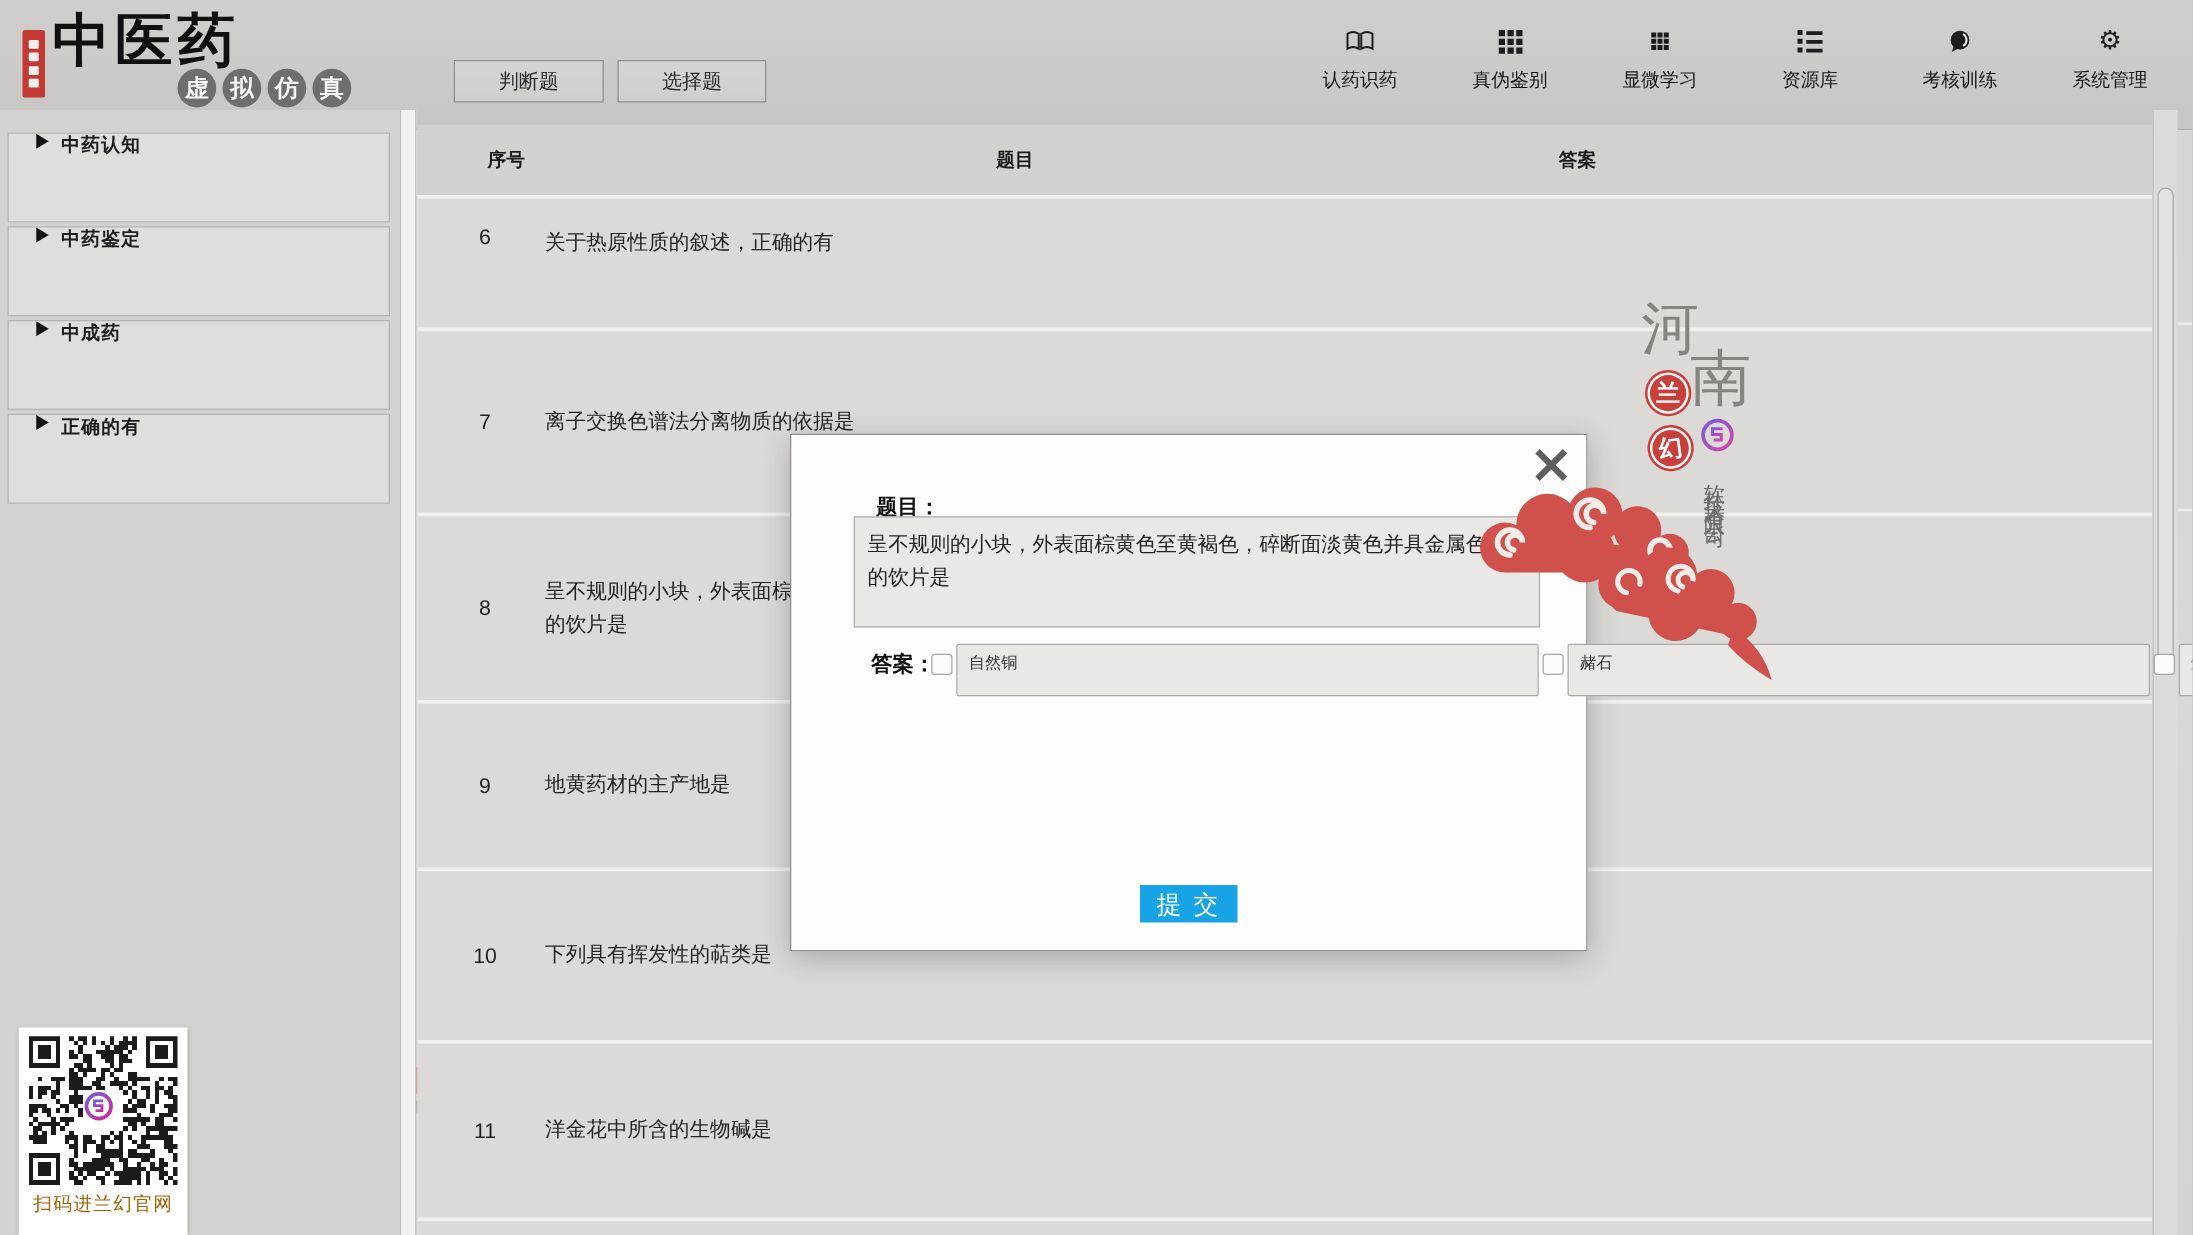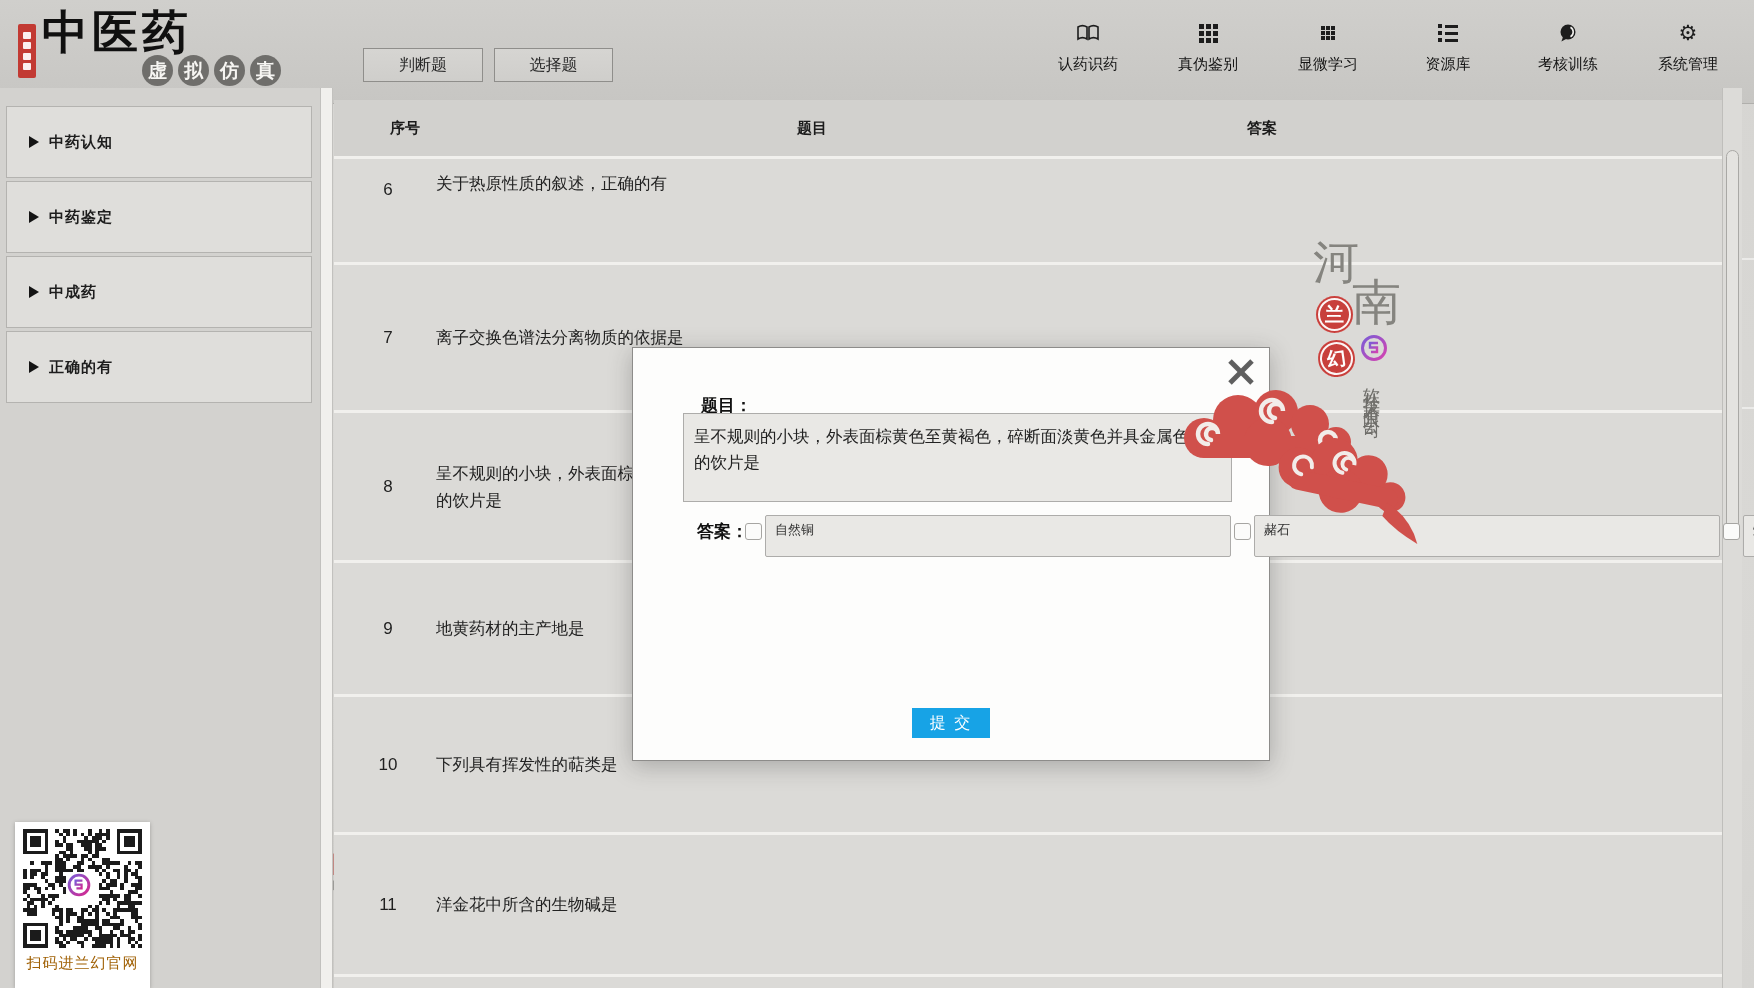--- a/index.html
+++ b/index.html
@@ -46,38 +46,38 @@
   .grid9.small{grid-template-columns:repeat(3,4px);grid-auto-rows:4px;gap:1px}
   .listic{display:flex;flex-direction:column;gap:3px}
   .listic span{display:flex;gap:3px;align-items:center}
   .listic i{width:4px;height:4px;background:#1d1d1d}
   .listic u{display:block;width:13px;height:3px;background:#1d1d1d}
   .gear{font-size:21px;line-height:20px;color:#1d1d1d}
 
   
   .sidebar{position:absolute;left:0;top:88px;width:320px;height:900px;background:#d3d2cf;padding-top:18px}
   .side-item{width:306px;height:72px;margin:0 0 3px 6px;background:#dfdedb;border:1px solid #b4b3b0;
-             display:flex;align-items:center;cursor:pointer}
+             display:flex;align-items:flex-start;cursor:pointer}
   .tri{width:0;height:0;border-left:10px solid #141414;border-top:6px solid transparent;
        border-bottom:6px solid transparent;margin:0 10px 0 22px}
   .side-item .lbl{font-size:15px;font-weight:700;color:#1d1d1d;letter-spacing:1px}
   .side-scroll{position:absolute;left:320px;top:88px;width:13px;height:900px;background:#f1f0ed;
                border-left:1px solid #c2c1be;border-right:1px solid #c2c1be}
 
   
   .thead{position:absolute;left:334px;top:100px;width:1388px;height:56px;background:#d2d1ce}
   .thead .h{position:absolute;top:50%;transform:translateY(-50%);font-size:15px;font-weight:700;color:#1b1b1b}
   .h-no{left:56px}.h-q{left:463px}.h-a{left:913px}
   .rows{position:absolute;left:334px;top:156px;width:1388px;height:832px;background:#f1f0ed;
         display:flex;flex-direction:column;gap:3px;padding-top:3px}
   .row{position:relative;background:#dbdad7;display:flex;align-items:center;flex:none}
   .row .no{position:absolute;left:36px;width:36px;text-align:center;font-size:17px;color:#1f1f1f}
   .row .q{margin-left:102px;max-width:516px;font-size:16.5px;line-height:27px;color:#222}
   .row.r6{align-items:flex-start}
-  .row.r6 .q{margin-top:11px}
+  .row.r6 .q{margin-top:22px}
   .row.r6 .no{top:21px}
   .row.fill{flex:1}
 
   
   .vtrack{position:absolute;left:1722px;top:88px;width:20px;height:900px;background:#dcdbd8;
           border-left:1px solid #bfbebb}
   .vthumb{position:absolute;left:3px;top:62px;width:13px;height:385px;background:#e4e3e0;
           border:1px solid #a9a8a5;border-radius:7px;cursor:pointer}
 
   
@@ -90,21 +90,21 @@
   .mq{position:absolute;left:50px;top:65px;width:549px;height:89px;background:#e9e8e5;
       border:1px solid #adacaa;padding:9px 10px;font-size:16.5px;line-height:26px;color:#222;
       overflow:hidden;cursor:text}
   .opts{position:absolute;left:112px;top:167px;display:flex;flex-direction:row;gap:3px}
   .opt{display:flex;gap:3px}
   .opt input{appearance:none;-webkit-appearance:none;width:17px;height:17px;margin-top:8px;
       background:#fbfbfa;border:1px solid #a6a5a2;border-radius:3px;cursor:pointer}
   .opt .box{width:466px;height:42px;background:#e9e8e5;border:1px solid #adacaa;border-radius:2px;
       font-size:13px;color:#333;padding:5px 9px;cursor:text}
   .submit{position:absolute;left:50%;transform:translateX(-50%);top:360px;width:78px;height:30px;
-      background:#17a3e6;color:#fff;font-size:16px;letter-spacing:2px;border:none;
+      background:#17a3e6;color:#fff;font-size:20px;letter-spacing:2px;border:none;
       display:flex;align-items:center;justify-content:center;cursor:pointer}
 
   
   .cloud{position:absolute;z-index:60}
   .wm{position:absolute;font-family:"Liberation Serif","DejaVu Serif",serif;color:#85847f;z-index:20}
   .wm-he{left:1313px;top:232px;font-size:46px}
   .wm-nan{left:1352px;top:270px;font-size:49px}
   .wm-badge{position:absolute;width:37px;height:37px;border-radius:50%;background:#c8403c;z-index:20;
       box-shadow:inset 0 0 0 2px #c8403c, inset 0 0 0 4px rgba(255,255,255,.95);
       color:#fff;font-family:"Liberation Serif","DejaVu Serif",serif;font-size:19px;font-weight:700;

